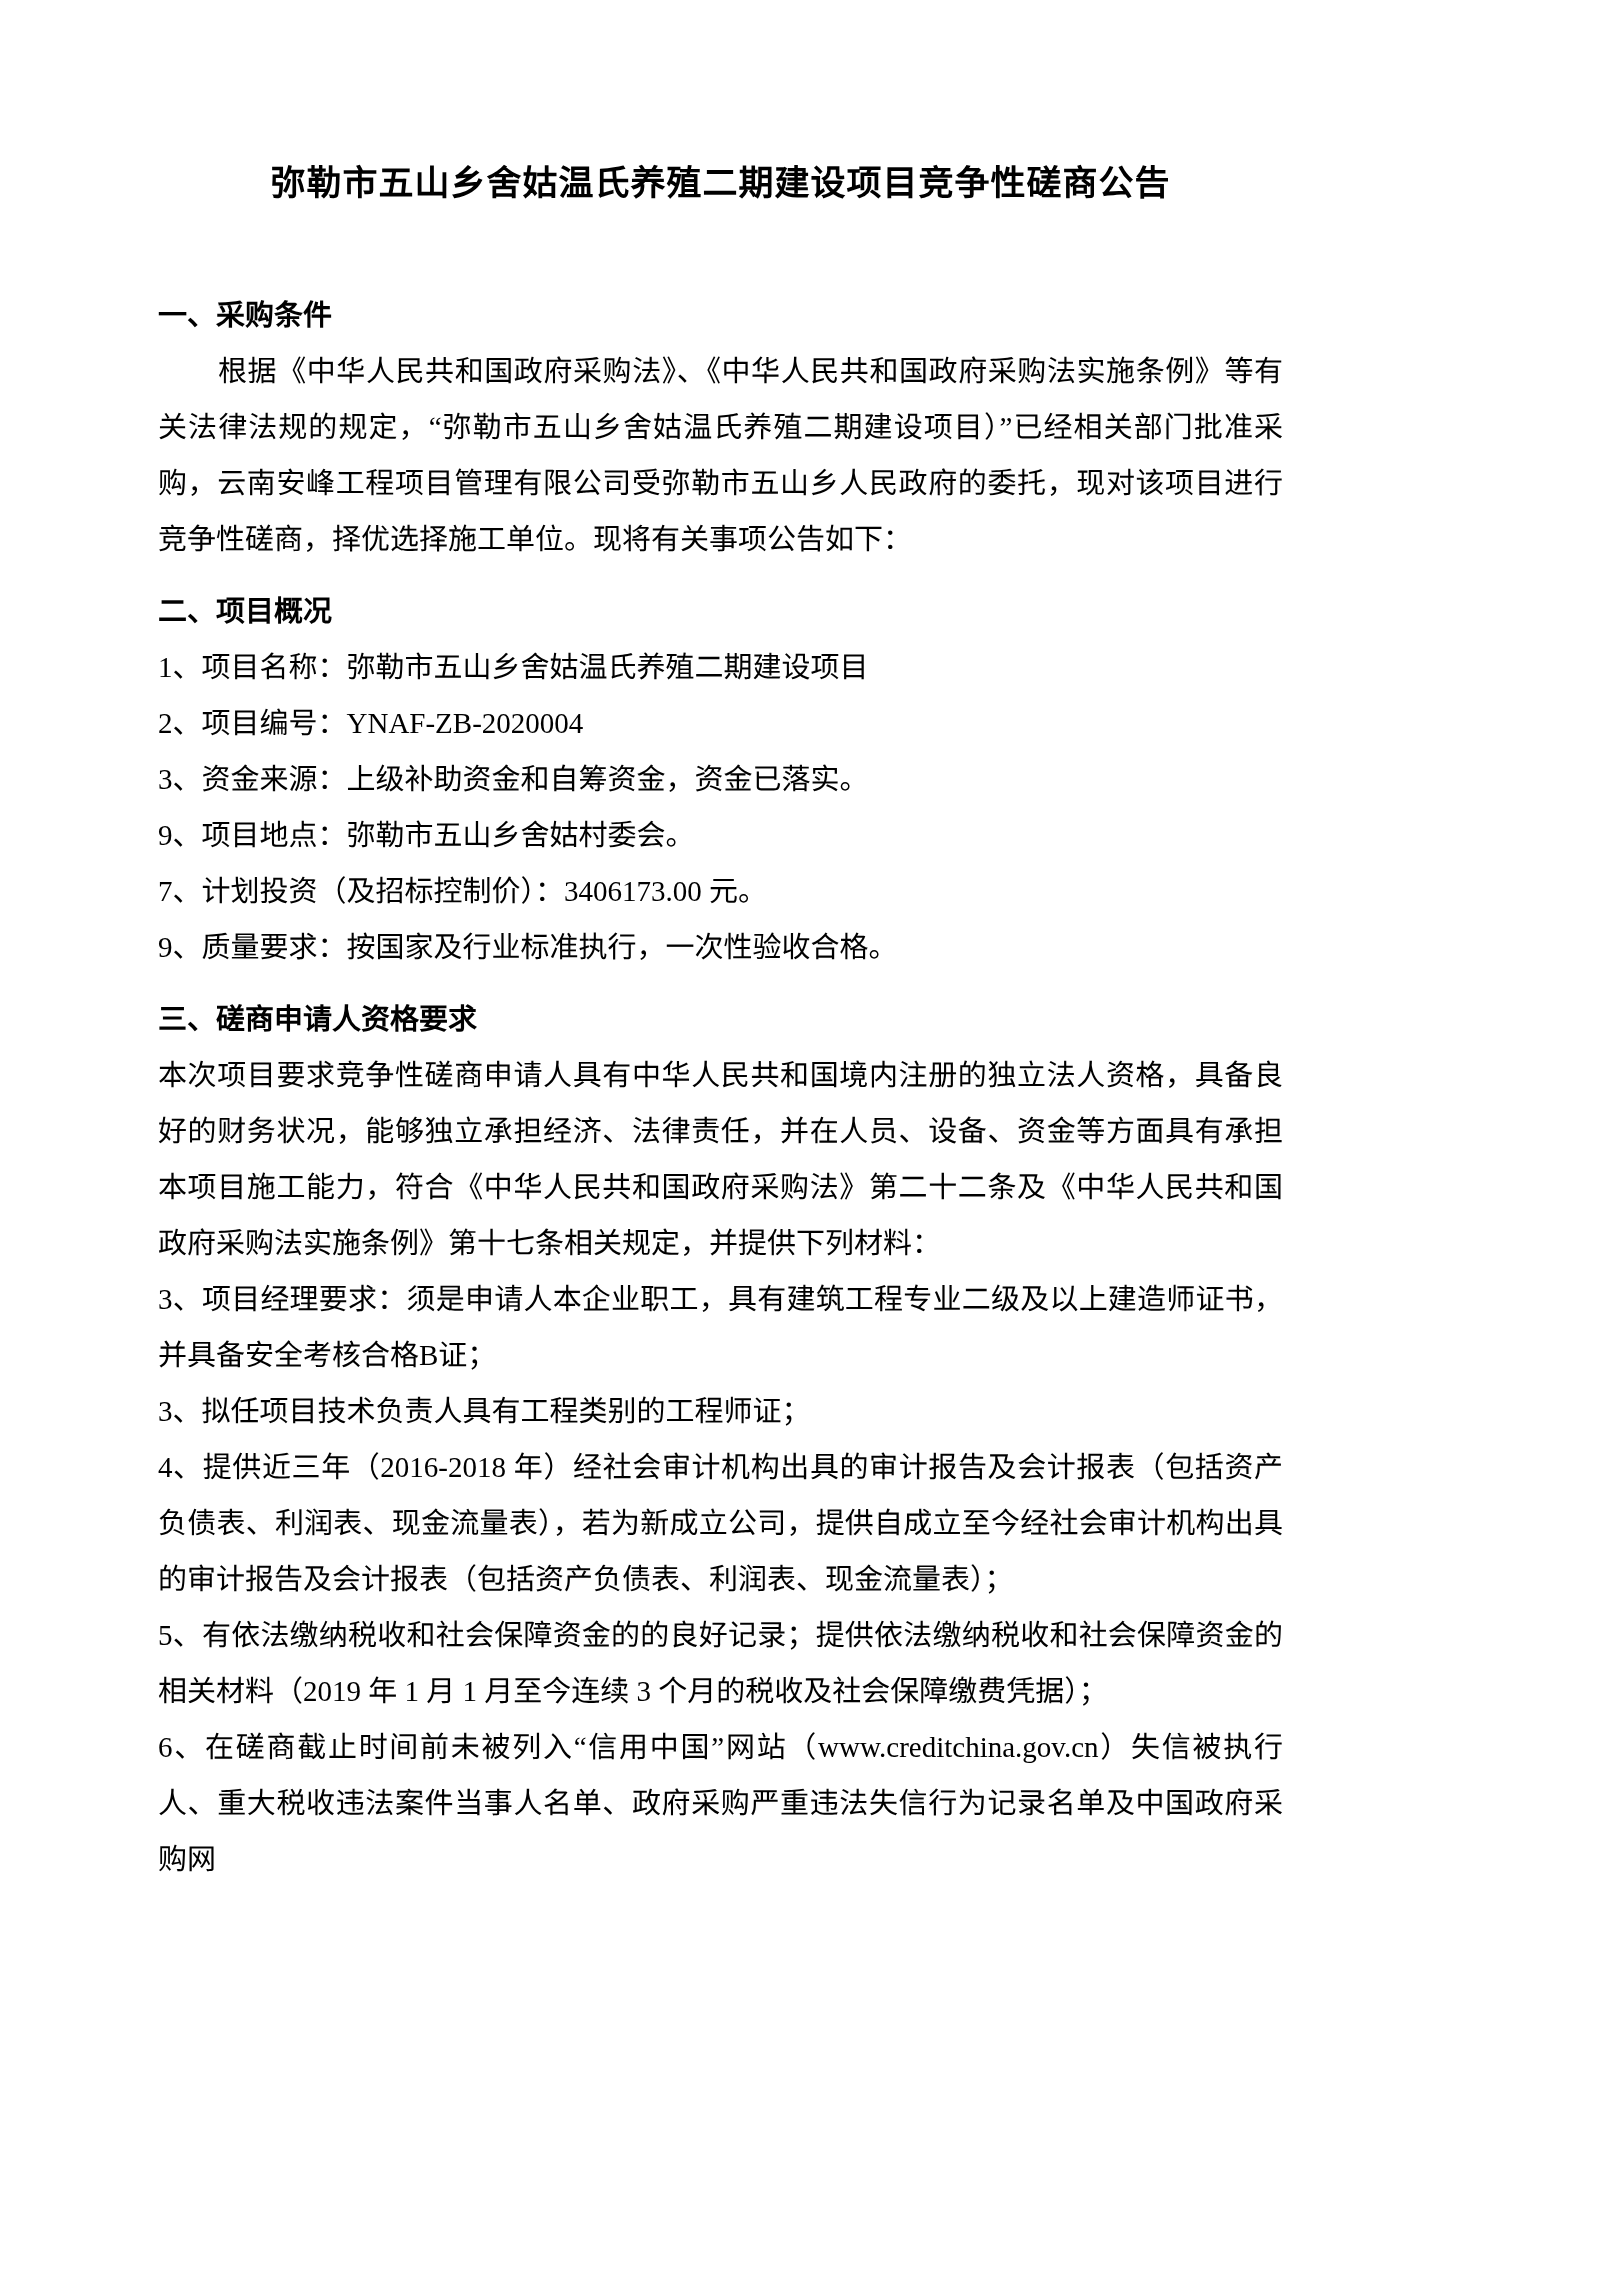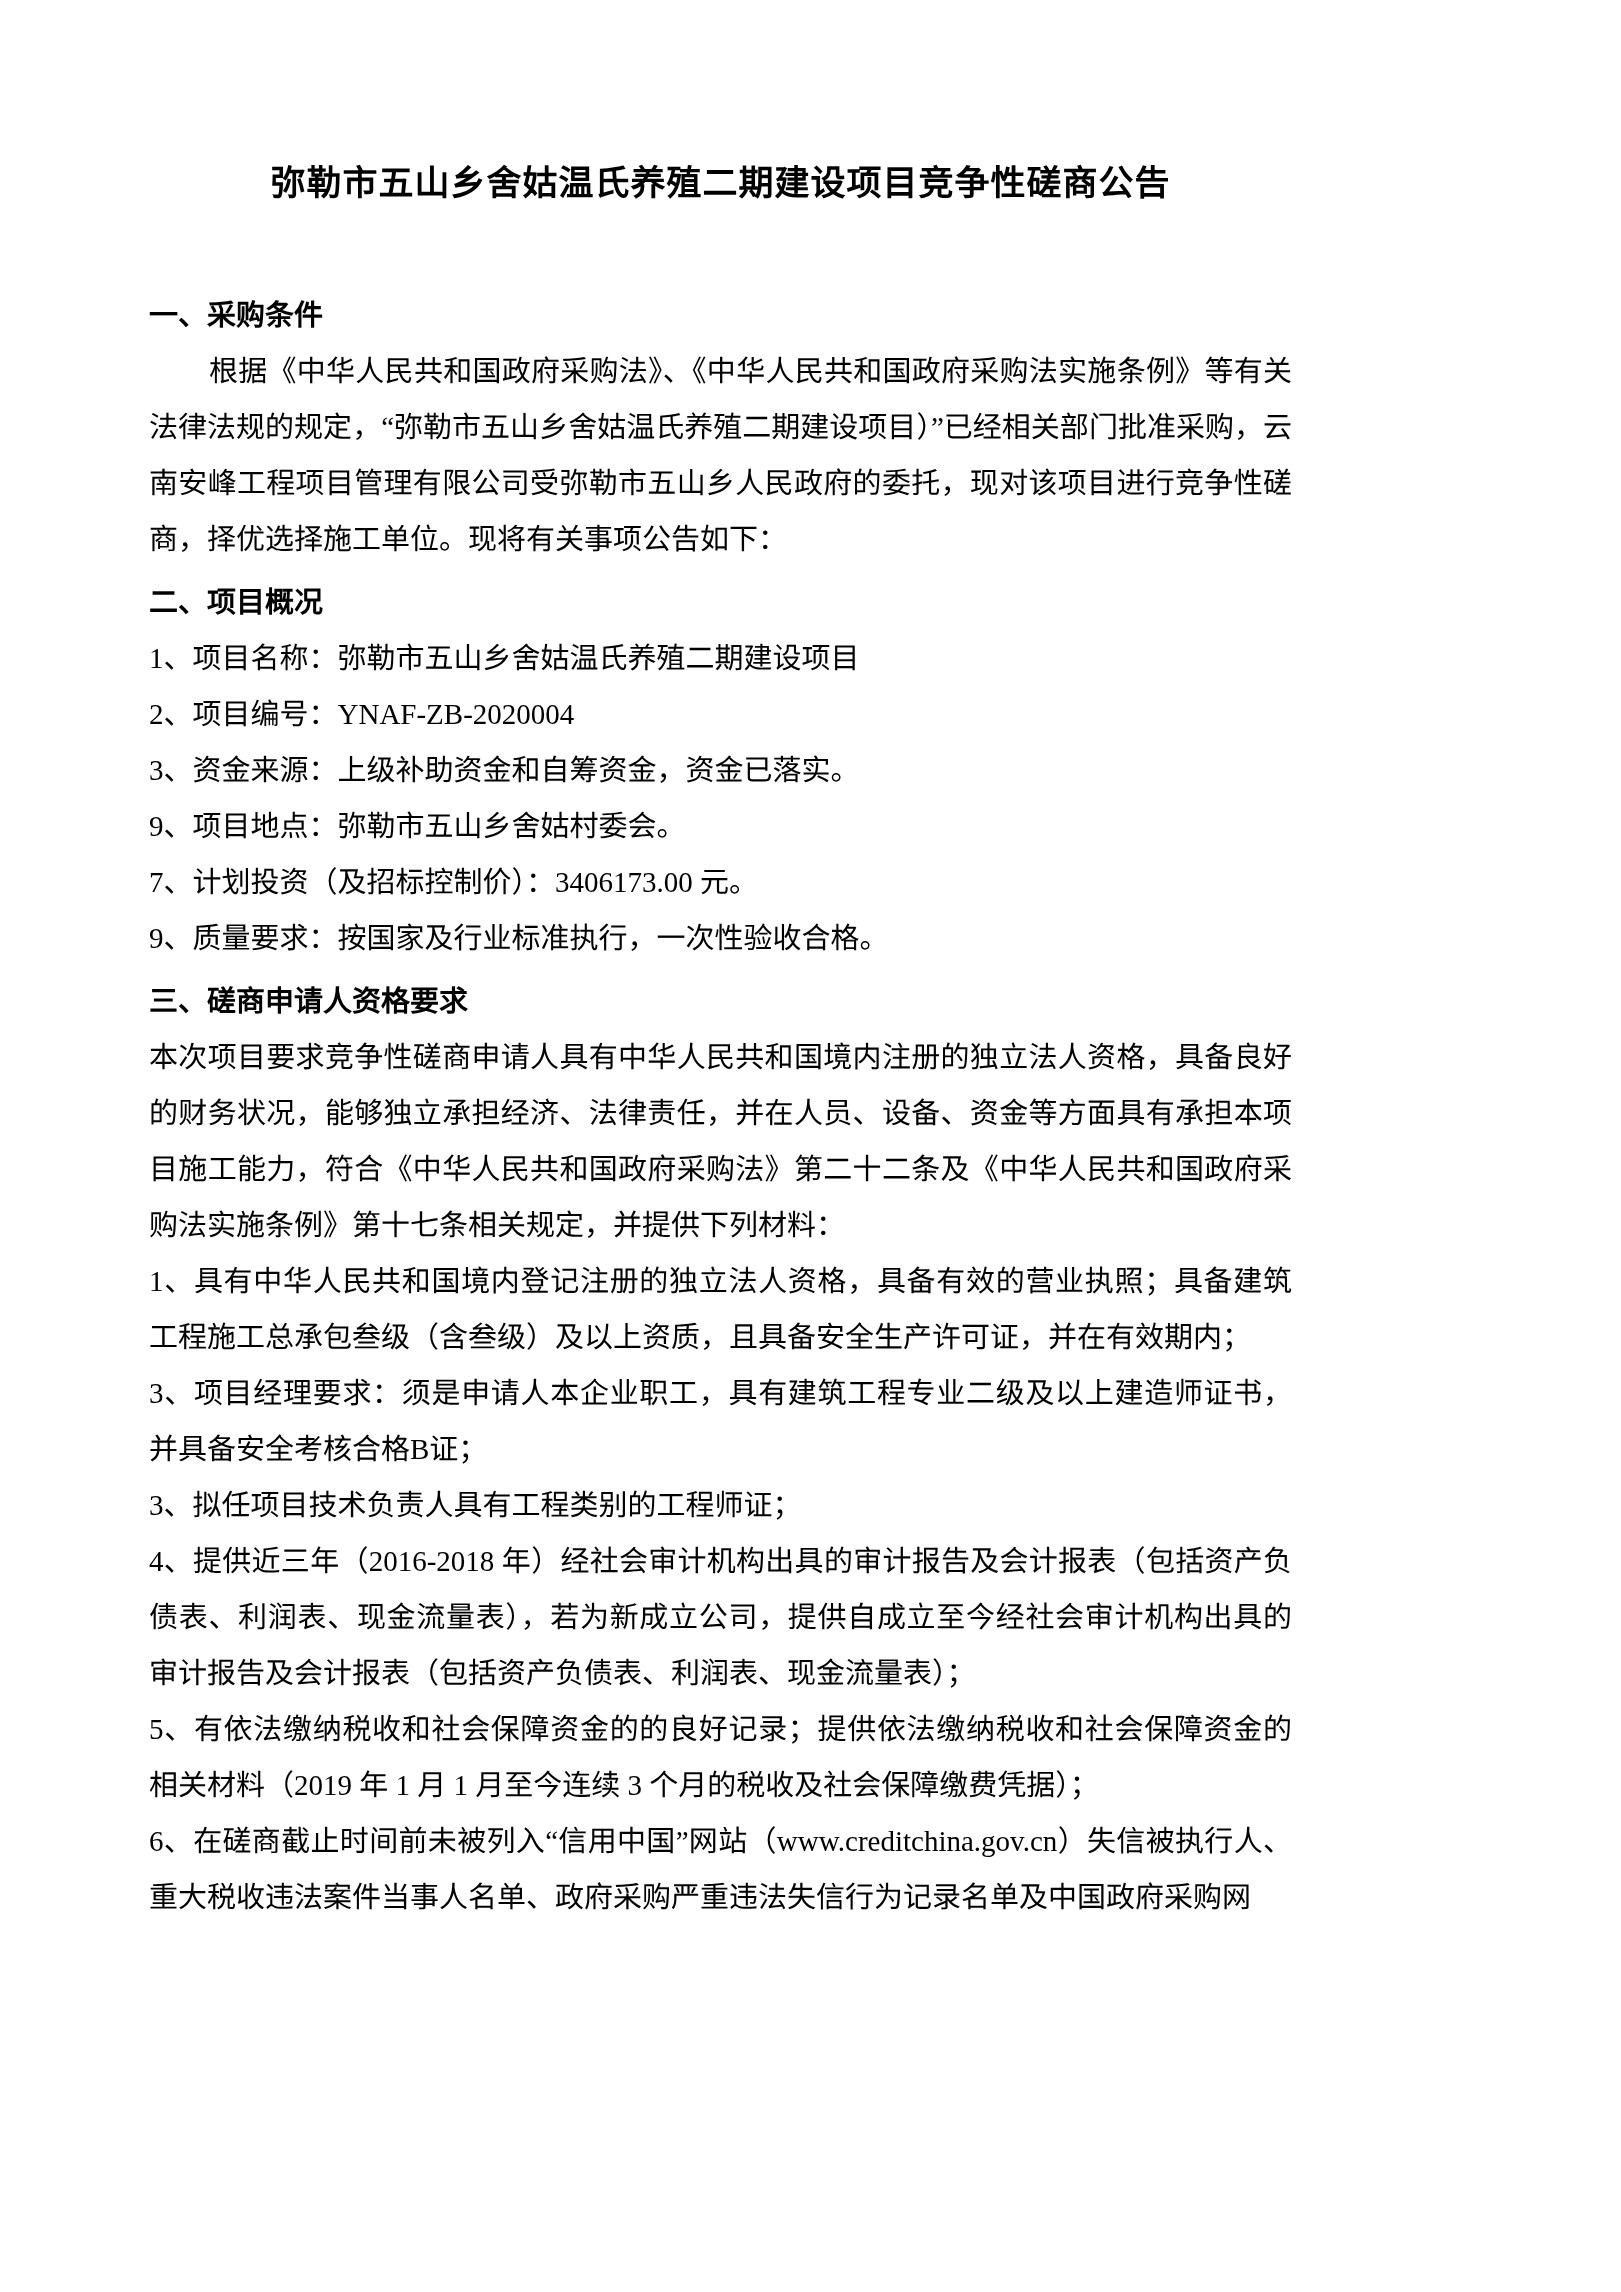--- a/index.html
+++ b/index.html
@@ -41,21 +41,21 @@
     font-size: 29px;
     line-height: 56px;
     margin: 0;
     text-align: justify;
     text-justify: inter-ideograph;
   }
   .para.first-indent {
     text-indent: 60px;
   }
   section {
-    margin: 7px;
+    margin: 16px;
     padding: 0;
   }
 </style>
 </head>
 <body>
 
 <div class="page">
 
   <h1 class="title"><span>弥勒市五山乡舍姑温氏养殖二期建设项目竞争性磋商公告</span></h1>
 
@@ -70,21 +70,20 @@
     <p class="para">2、项目编号：YNAF-ZB-2020004</p>
     <p class="para">3、资金来源：上级补助资金和自筹资金，资金已落实。</p>
     <p class="para">9、项目地点：弥勒市五山乡舍姑村委会。</p>
     <p class="para">7、计划投资（及招标控制价）：3406173.00 元。</p>
     <p class="para">9、质量要求：按国家及行业标准执行，一次性验收合格。</p>
   </section>
 
   <section>
     <h2 class="heading">三、磋商申请人资格要求</h2>
     <p class="para">本次项目要求竞争性磋商申请人具有中华人民共和国境内注册的独立法人资格，具备良好的财务状况，能够独立承担经济、法律责任，并在人员、设备、资金等方面具有承担本项目施工能力，符合《中华人民共和国政府采购法》第二十二条及《中华人民共和国政府采购法实施条例》第十七条相关规定，并提供下列材料：</p>
-    <p class="para">1、具有中华人民共和国境内登记注册的独立法人资格，具备有效的营业执照；具备建筑工程施工总承包叁级（含叁级）及以上资质，且具备安全生产许可证，并在有效期内；</p>
     <p class="para">3、项目经理要求：须是申请人本企业职工，具有建筑工程专业二级及以上建造师证书，并具备安全考核合格B证；</p>
     <p class="para">3、拟任项目技术负责人具有工程类别的工程师证；</p>
     <p class="para">4、提供近三年（2016-2018 年）经社会审计机构出具的审计报告及会计报表（包括资产负债表、利润表、现金流量表），若为新成立公司，提供自成立至今经社会审计机构出具的审计报告及会计报表（包括资产负债表、利润表、现金流量表）；</p>
     <p class="para">5、有依法缴纳税收和社会保障资金的的良好记录；提供依法缴纳税收和社会保障资金的相关材料（2019 年 1 月 1 月至今连续 3 个月的税收及社会保障缴费凭据）；</p>
     <p class="para">6、在磋商截止时间前未被列入“信用中国”网站（www.creditchina.gov.cn）失信被执行人、重大税收违法案件当事人名单、政府采购严重违法失信行为记录名单及中国政府采购网</p>
   </section>
 
 </div>
 
 

